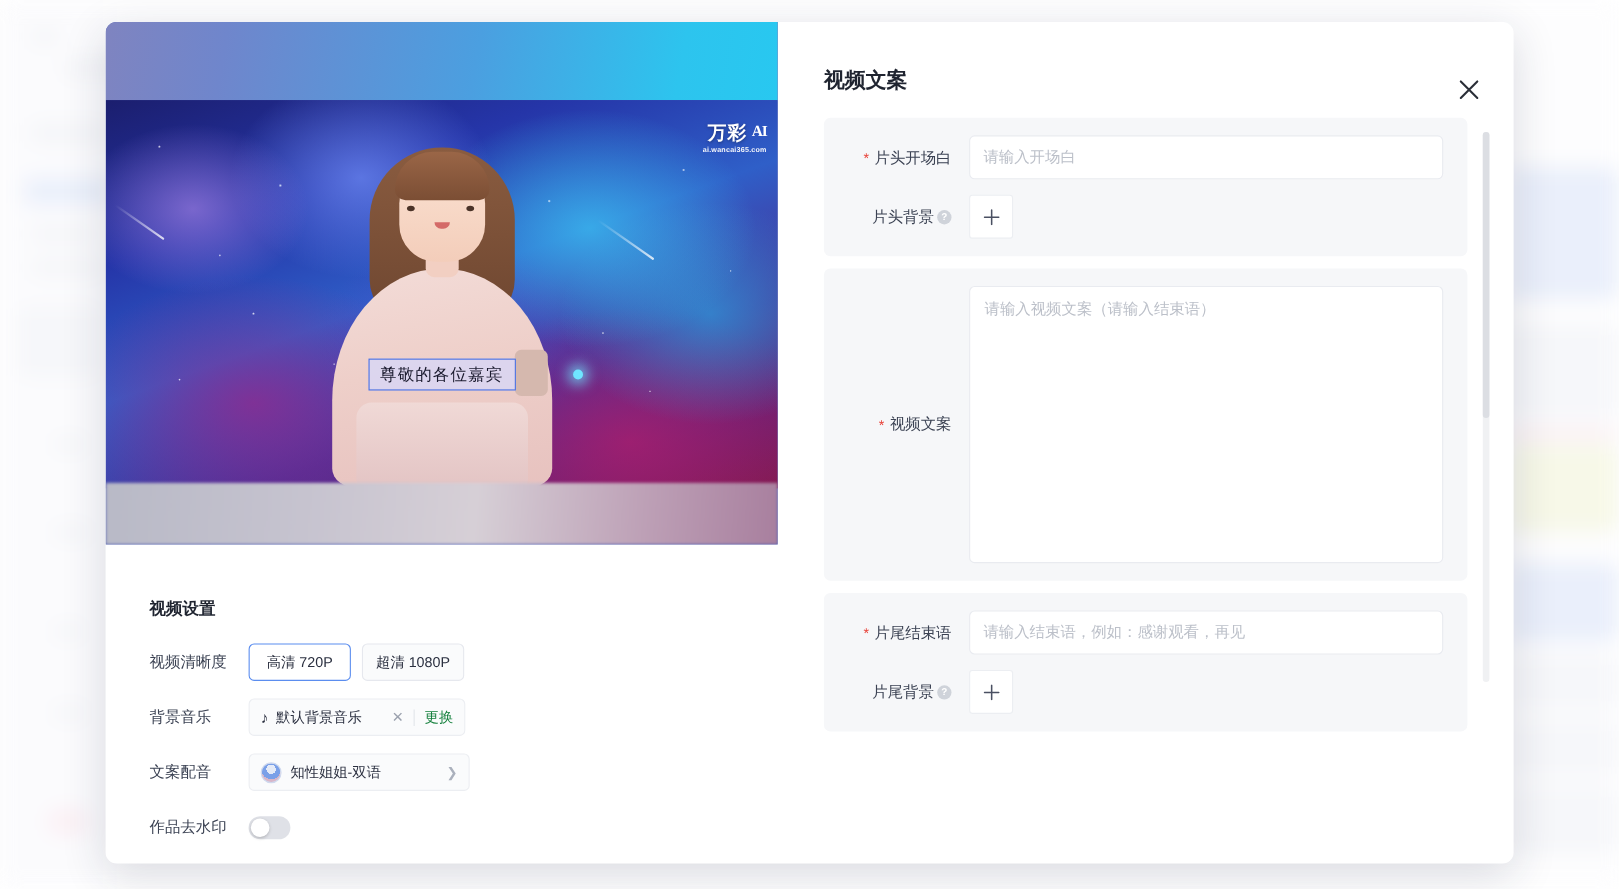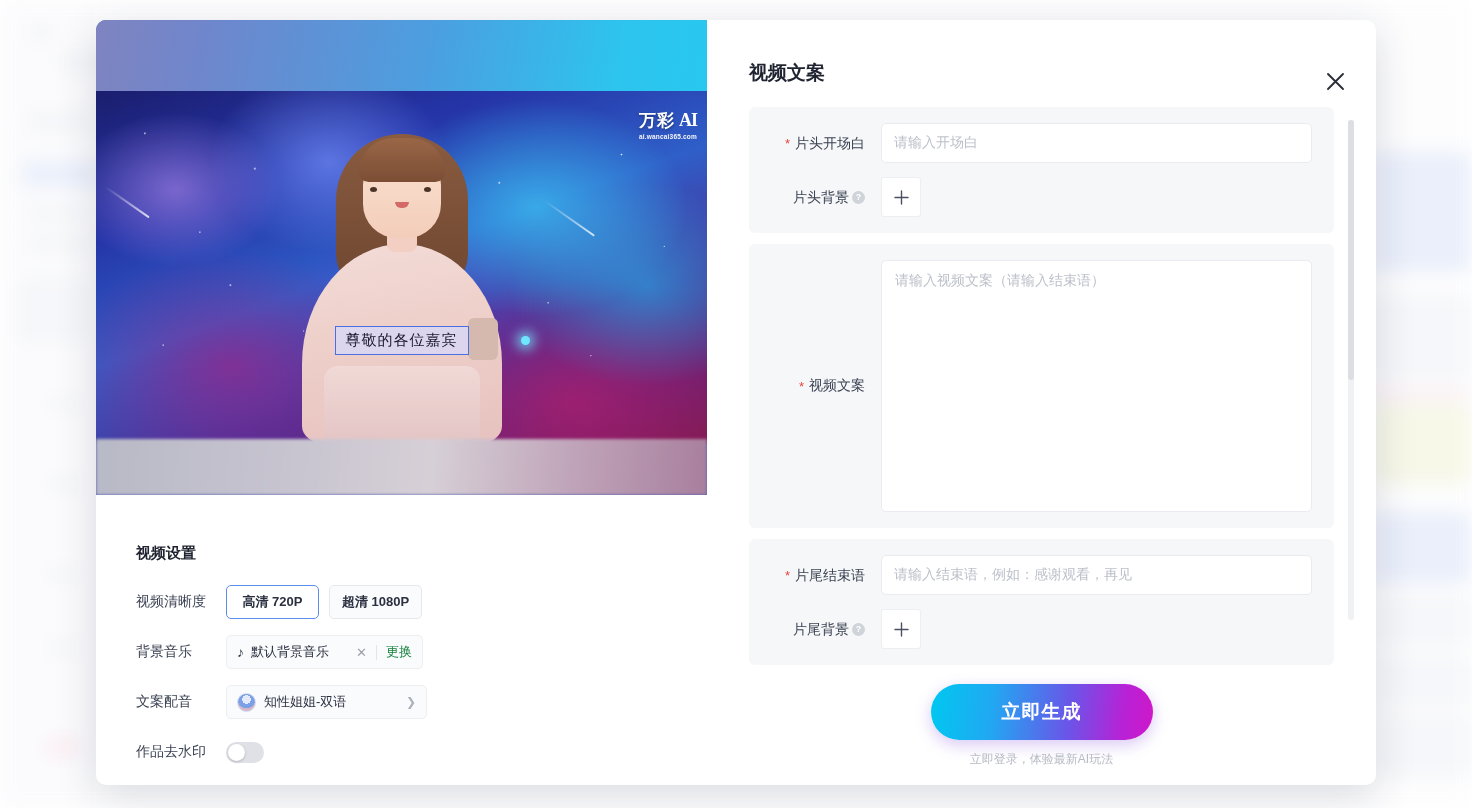--- a/index.html
+++ b/index.html
@@ -123,21 +123,21 @@
   .fig-eye { position:absolute; width:7px; height:5px; background:#4a3328; border-radius:50%; bottom:252px; }
   .fig-eye.l { left: 98px; } .fig-eye.r { left: 152px; }
   .fig-mouth{ position:absolute; left:50%; transform:translateX(-50%); bottom:236px; width:14px;height:6px;
               background:#d46a68; border-radius:0 0 8px 8px; }
   .fig-bag { position:absolute; left:196px; bottom:84px; width:30px; height:42px;
              background:#d5b8ae; border-radius:6px; }
 
   .watermark { position:absolute; right:10px; top:18px; text-align:right; color:#fff; }
   .wm-row { display:flex; align-items:center; justify-content:flex-end; gap:4px; }
   .wm-txt { font-size:17px; font-weight:700; letter-spacing:1px; text-shadow:0 1px 3px rgba(0,0,0,.4); }
-  .wm-ai { font-size:18px; font-weight:800; font-family:"Liberation Serif", serif; letter-spacing:-1px; }
+  .wm-ai { font-size:14px; font-weight:800; font-family:"Liberation Serif", serif; letter-spacing:-1px; }
   .wm-url { font-size:6.5px; font-weight:700; letter-spacing:.2px; margin-top:1px; opacity:.95; }
 
   .subtitle-box {
     position:absolute; left:50%; transform:translateX(-50%); top:306px;
     padding: 4px 10px;
     background: rgba(217,214,242,0.88);
     border: 1.5px solid #4a6fe0;
     color:#1a1a2e; font-size:15px; letter-spacing:1px; white-space:nowrap;
   }
 
@@ -145,21 +145,21 @@
     position:absolute; left:0; bottom:0; width:100%; height:56px;
     background: linear-gradient(95deg,#b8b9c6 0%, #c6c3cf 30%, #d6cfd6 55%, #bda0b6 80%, #a87f9e 100%);
     filter: blur(1.5px);
   }
 
   
   #settings { padding: 32px 0 0 40px; flex:1; }
   .sec-title { font-size:15px; font-weight:700; color:#1f2430; margin-bottom: 22px; }
   .srow { display:flex; align-items:center; height:34px; margin-bottom:16px; }
   .slabel { width:90px; flex:0 0 90px; font-size:14px; color:#3b4253; }
-  .seg { display:flex; gap:10px;font-weight:bold; }
+  .seg { display:flex; gap:10px; }
   .seg-btn {
     width:93px; height:34px; border-radius:5px; font-size:13px; color:#2b3040;
     display:flex; align-items:center; justify-content:center; background:#fafbfc;
     border:1px solid #e6e8ee; cursor:pointer;
   }
   .seg-btn.active { border:1px solid #5b8def; background:#ffffff; }
   .ctl-box {
     height:34px; border:1px solid #eceef2; border-radius:5px; background:#fafbfc;
     display:flex; align-items:center; padding:0 10px; font-size:13px; color:#2b3040;
   }
@@ -409,18 +409,14 @@
             <path d="M7.5 1 V14 M1 7.5 H14" stroke="#4a5062" stroke-width="1.4" stroke-linecap="round"></path>
           </svg>
         </div>
       </div>
     </div>
 
     <div id="scrollbar">
       <div id="scrollthumb"></div>
     </div>
 
-    <div id="cta-wrap">
-      <button id="generate-btn">立即生成</button>
-      <div id="login-hint">立即登录，体验最新AI玩法</div>
-    </div>
   </div>
 </div>
 
 </body></html>

